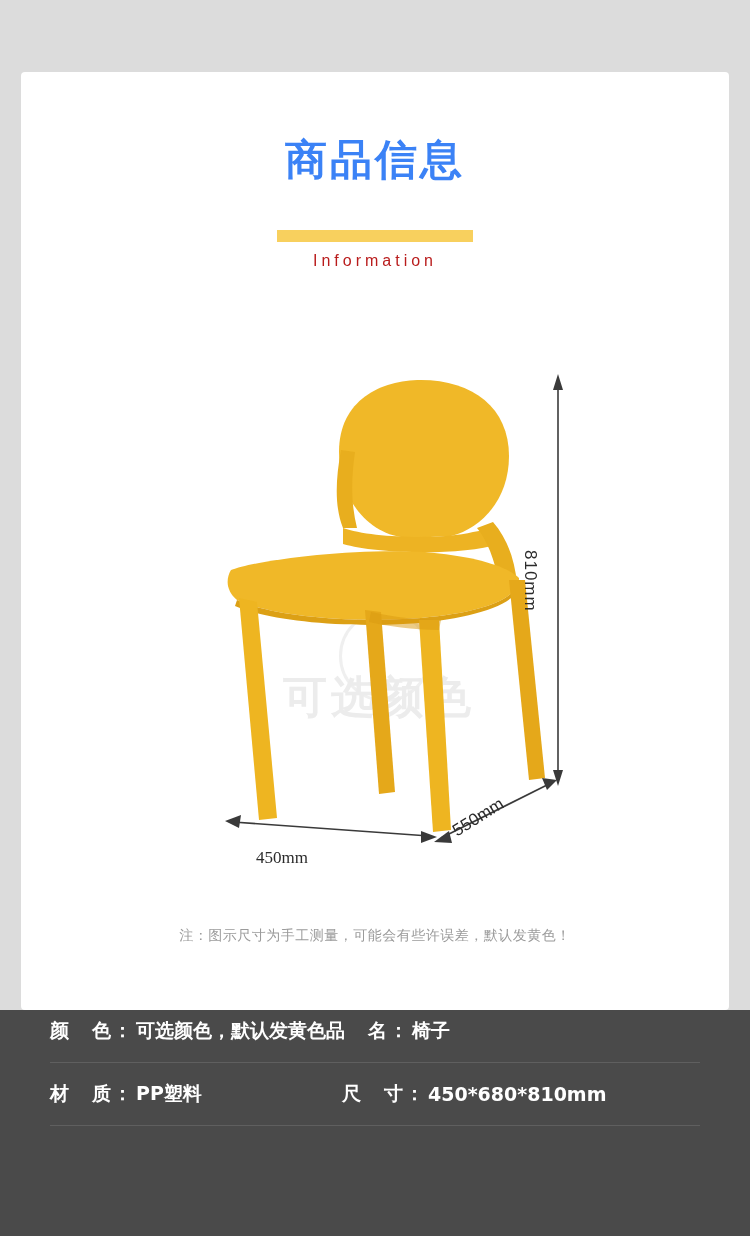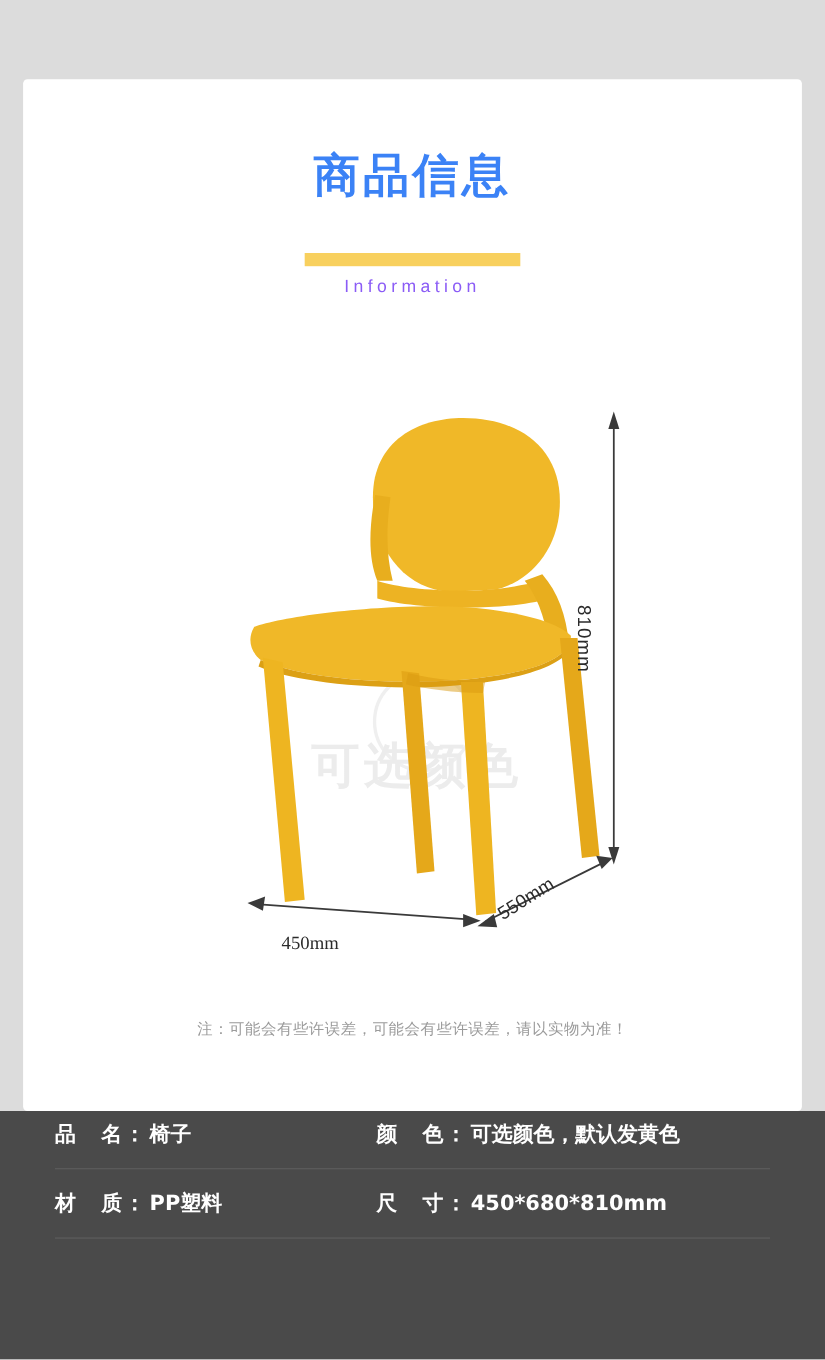--- a/index.html
+++ b/index.html
@@ -59,21 +59,21 @@
     z-index: 1;
   }
   .title-en {
     position: absolute;
     left: 0;
     top: 118px;
     width: 708px;
     text-align: center;
     font-size: 16px;
     letter-spacing: 4px;
-    color: #8b5cf6;
+    color: #b91c1c;
     font-family: "Liberation Sans", sans-serif;
   }
   
   .illus {
     position: absolute;
     left: 0;
     top: 250px;
     width: 708px;
     height: 580px;
   }
@@ -227,32 +227,32 @@
         <line x1="420" y1="516" x2="528" y2="462" stroke="#3a3a3a" stroke-width="1.6"></line>
         <polygon points="413,520 428,509 431,521" fill="#3a3a3a"></polygon>
         <polygon points="536,458 521,456 526,468" fill="#3a3a3a"></polygon>
       </svg>
 
       <div class="dim-label dim-height">810mm</div>
       <div class="dim-label dim-width">450mm</div>
       <div class="dim-label dim-depth">550mm</div>
     </div>
 
-    <div class="note">注：可能会有些许误差，可能会有些许误差，请以实物为准！</div>
+    <div class="note">注：图示尺寸为手工测量，可能会有些许误差，默认发黄色！</div>
   </div>
 
   <div class="spec">
     <div class="spec-row">
+      <div class="spec-cell">
+        <span class="spec-key">颜　色：</span>
+        <span class="spec-val">可选颜色，默认发黄色</span>
+      </div>
       <div class="spec-cell left">
         <span class="spec-key">品　名：</span>
         <span class="spec-val">椅子</span>
-      </div>
-      <div class="spec-cell">
-        <span class="spec-key">颜　色：</span>
-        <span class="spec-val">可选颜色，默认发黄色</span>
       </div>
     </div>
     <div class="spec-row">
       <div class="spec-cell left">
         <span class="spec-key">材　质：</span>
         <span class="spec-val">PP塑料</span>
       </div>
       <div class="spec-cell">
         <span class="spec-key">尺　寸：</span>
         <span class="spec-val">450*680*810mm</span>

